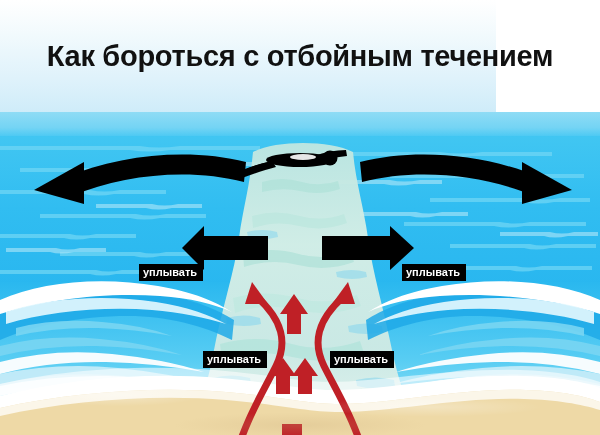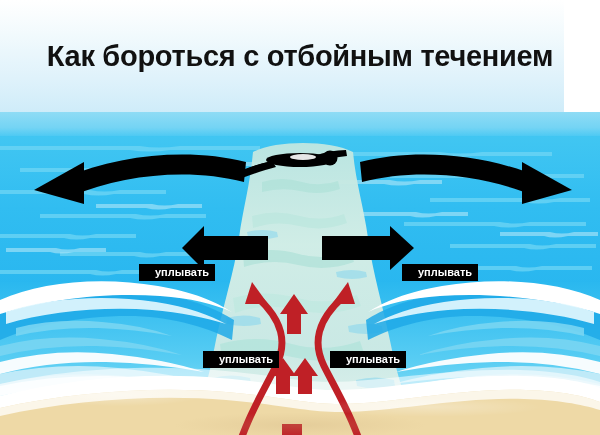--- a/index.html
+++ b/index.html
@@ -7,21 +7,21 @@
 
   #poster{
     position:relative;
     width:600px;height:435px;
     overflow:hidden;
     background:#ffffff;
   }
 
   
   .header{
-    position:absolute;left:0;top:0;width:564px;height:112px;
+    position:absolute;left:0;top:0;width:496px;height:112px;
     background:linear-gradient(to bottom,#ffffff 0%,#f2fafd 30%,#dff2fb 70%,#cfecf9 100%);
   }
   .title{
     position:absolute;left:0;top:40px;width:600px;
     text-align:center;
     font-family:"Liberation Sans","DejaVu Sans",sans-serif;
     font-size:29px;font-weight:bold;color:#111111;
     letter-spacing:-0.3px;
     white-space:nowrap;
   }
@@ -54,21 +54,21 @@
 
   .svgscene{position:absolute;left:0;top:0;width:600px;height:323px;}
 
   
   .chip{
     position:absolute;
     background:#000000;
     color:#ffffff;
     font-size:11px;font-weight:bold;
     font-family:"Liberation Sans","DejaVu Sans",sans-serif;
-    padding:2px 6px 3px 16px;
+    padding:2px 6px 3px 4px;
     white-space:nowrap;
     line-height:12px;
   }
   .chip-swim-left  {left:139px;top:152px;}
   .chip-swim-right {left:402px;top:152px;}
   .chip-mid-left   {left:203px;top:239px;}
   .chip-mid-right  {left:330px;top:239px;}
 </style>
 </head>
 <body>

